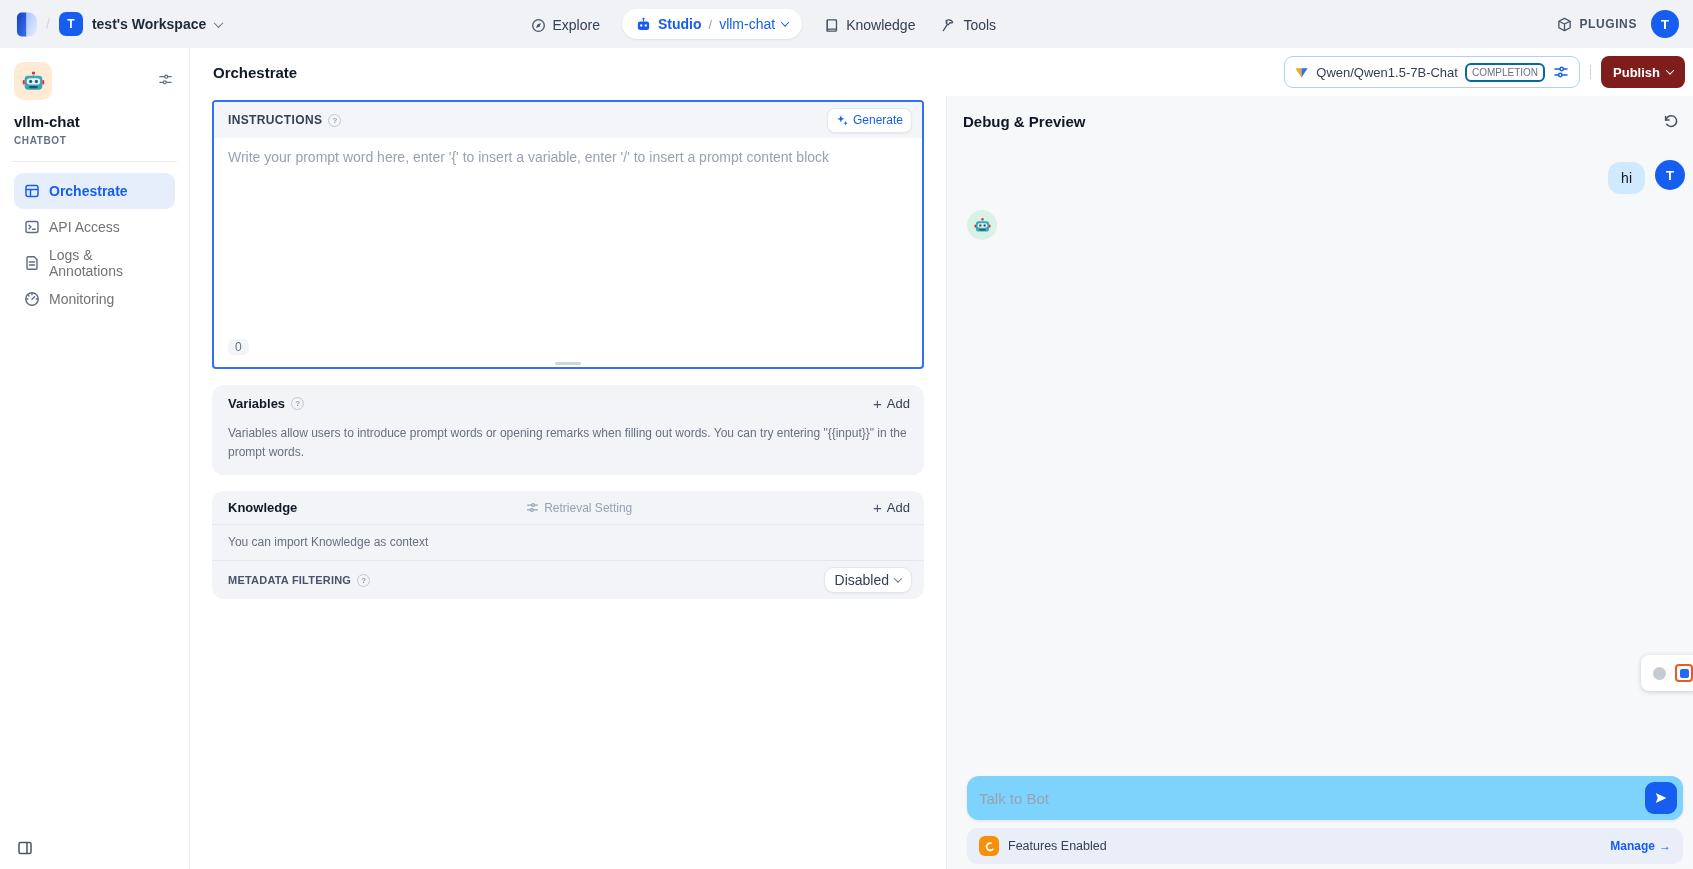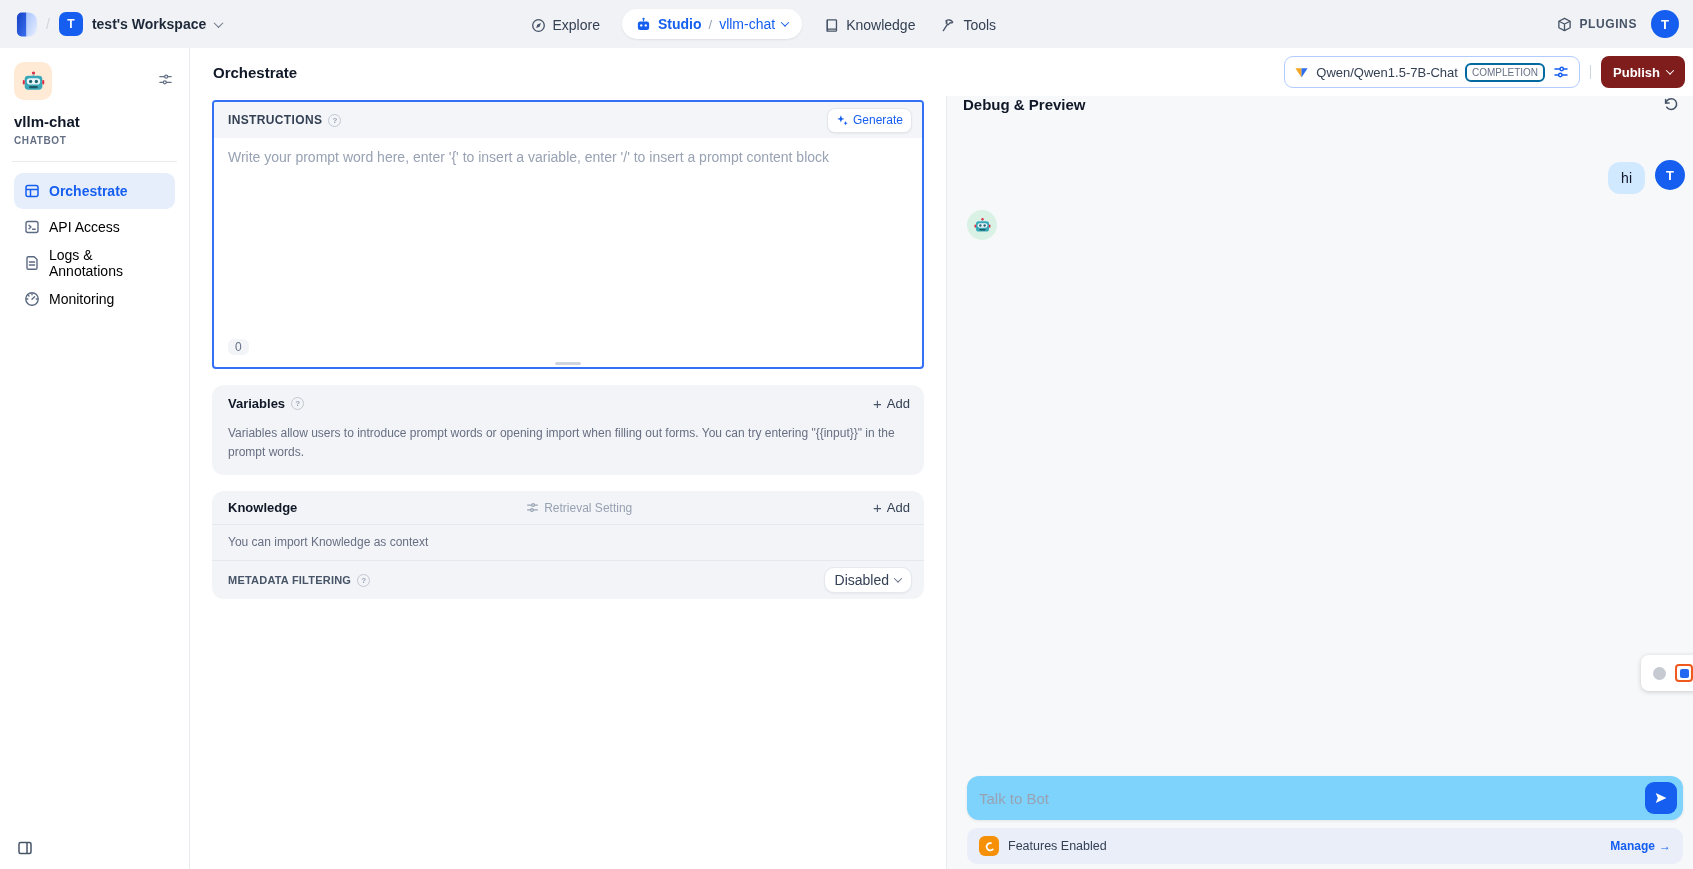--- a/index.html
+++ b/index.html
@@ -36,21 +36,21 @@
   .body-row { display:flex; height:821px; }
   .sidebar { width:190px; background:#fff; border-right:1px solid #e9ebf0; position:relative; padding:14px 14px; flex-shrink:0; }
   .content { flex:1; display:flex; flex-direction:column; background:#fff; min-width:0; }
 
   
   .app-icon { width:38px; height:38px; border-radius:10px; background:#ffead5; display:flex; align-items:center; justify-content:center; }
   .sidebar-gear { position:absolute; right:16px; top:24px; color:#667085; background:none; border:none; }
   .app-name { margin-top:13px; font-size:15px; font-weight:700; color:#101828; }
   .app-type { margin-top:5px; font-size:10px; font-weight:600; letter-spacing:.06em; color:#667085; }
   .sidebar-divider { height:1px; background:#eaecf0; margin:15px -2px 11px; }
-  .side-item { height:36px; border-radius:9px; display:flex; align-items:center; gap:9px; padding:0 10px; font-size:14px; font-weight:500; color:#000000; cursor:pointer; }
+  .side-item { height:36px; border-radius:9px; display:flex; align-items:center; gap:9px; padding:0 10px; font-size:14px; font-weight:500; color:#737373; cursor:pointer; }
   .side-item svg { color:#5d6b82; flex-shrink:0; }
   .side-item.active { background:#e6eefc; color:#155eef; font-weight:600; }
   .side-item.active svg { color:#155eef; }
   .collapse-btn { position:absolute; left:17px; bottom:13px; color:#475467; background:none; border:none; }
 
   
   .content-header { height:48px; display:flex; align-items:center; padding:0 8px 0 23px; flex-shrink:0; }
   .page-title { font-size:15px; font-weight:700; color:#101828; }
   .header-right { margin-left:auto; display:flex; align-items:center; gap:10px; }
   .model-pill { height:32px; display:flex; align-items:center; gap:7px; padding:0 9px; background:#fff; border:1px solid #b2ccff; border-radius:9px; cursor:pointer; }
@@ -86,21 +86,21 @@
   .panel-desc { padding:13px 16px 14px; font-size:12px; line-height:1.55; color:#676f83; }
   .k-head { display:flex; align-items:center; gap:6px; padding:9px 14px 9px 16px; }
   .retrieval { margin-left:auto; margin-right:12px; display:flex; align-items:center; gap:5px; font-size:12px; font-weight:500; color:#98a2b3; background:none; border:none; cursor:default; }
   .k-divider { height:1px; background:#e6e8ef; }
   .k-desc { padding:10px 16px 11px; font-size:12px; color:#676f83; }
   .meta-row { display:flex; align-items:center; gap:6px; padding:6px 12px 6px 16px; border-top:1px solid #e6e8ef; }
   .meta-title { font-size:11px; font-weight:700; color:#475467; letter-spacing:.02em; }
   .disabled-btn { margin-left:auto; background:#fff; border:1px solid #e4e7ec; box-shadow:0 1px 2px rgba(16,24,40,.05); border-radius:10px; height:26px; padding:0 10px; font-size:14px; font-weight:500; color:#344054; display:flex; align-items:center; gap:6px; }
 
   
-  .debug-header { height:50px; display:flex; align-items:flex-start; padding:0 14px 0 16px; flex-shrink:0; }
+  .debug-header { height:50px; display:flex; align-items:center; padding:0 14px 0 16px; flex-shrink:0; }
   .debug-title { font-size:15px; font-weight:700; color:#101828; }
   .restart-btn { margin-left:auto; color:#475467; background:none; border:none; }
   .chat-area { flex:1; overflow:hidden; padding:14px 8px 0 20px; display:flex; flex-direction:column; gap:16px; }
   .msg-row { display:flex; align-items:flex-start; gap:10px; }
   .msg-row.user { justify-content:flex-end; }
   .bubble-user { background:#d1e9ff; border-radius:12px; padding:8px 13px; font-size:14px; color:#101828; margin-top:2px; }
   .msg-avatar-user { width:30px; height:30px; border-radius:50%; background:#155eef; color:#fff; font-size:13px; font-weight:600; display:flex; align-items:center; justify-content:center; flex-shrink:0; }
   .msg-avatar-bot { width:30px; height:30px; border-radius:50%; background:#d9f2e5; display:flex; align-items:center; justify-content:center; flex-shrink:0; }
   .bubble-bot { background:#fff; border-radius:12px; padding:10px 14px; font-size:14px; color:#101828; margin-top:2px; }
   .debug-bottom { padding:0 10px 5px 20px; flex-shrink:0; }
@@ -335,21 +335,21 @@
 
         <div class="section-panel">
           <div class="panel-head">
             <span class="panel-title">Variables</span>
             <span class="help">?</span>
             <button class="add-btn">
               <span class="plus-glyph">+</span>
               <span>Add</span>
             </button>
           </div>
-          <div class="panel-desc">Variables allow users to introduce prompt words or opening import when filling out forms. You can try entering "{{input}}" in the prompt words.</div>
+          <div class="panel-desc">Variables allow users to introduce prompt words or opening remarks when filling out words. You can try entering "{{input}}" in the prompt words.</div>
         </div>
 
         <div class="section-panel">
           <div class="k-head">
             <span class="panel-title">Knowledge</span>
             <button class="retrieval">
               <span>
                 <svg width="13" height="13" viewBox="0 0 16 16" fill="none" stroke="currentColor" stroke-width="1.5" stroke-linecap="round">
                   <path d="M2 5h4.6M10.8 5H14M2 11h3.2M9.4 11H14"></path>
                   <circle cx="8.7" cy="5" r="1.7"></circle>

